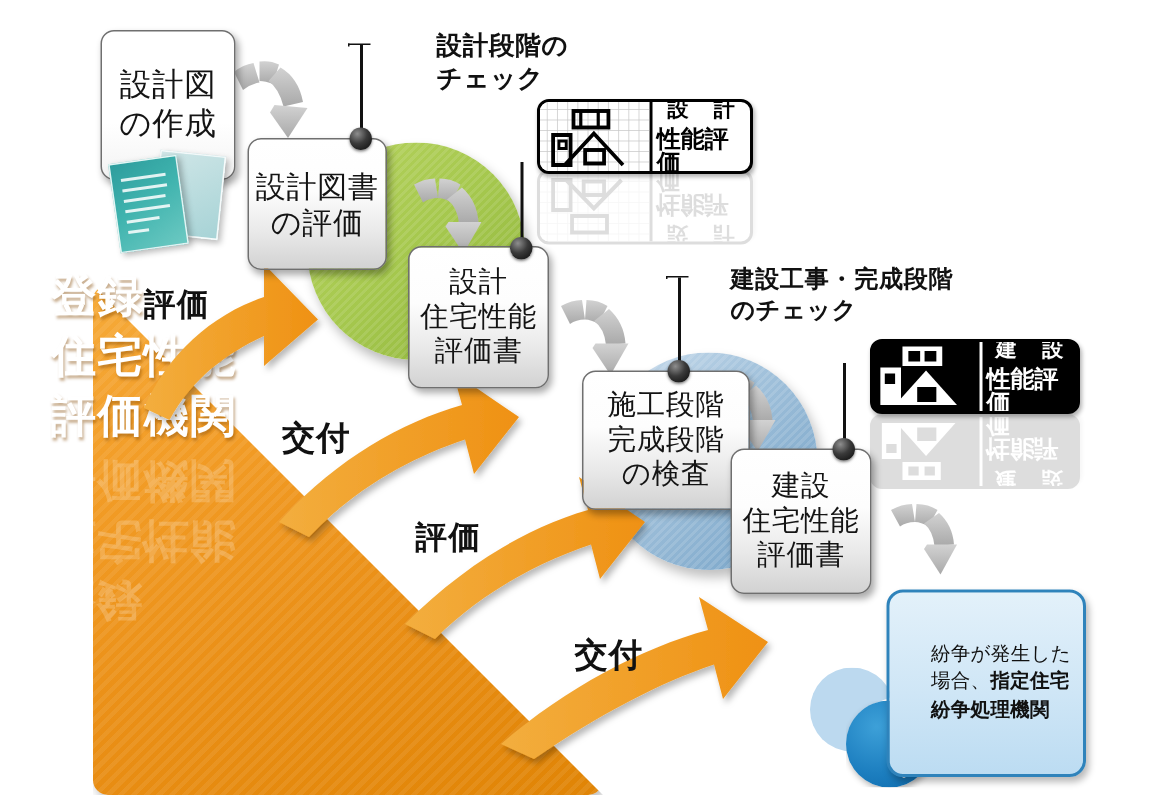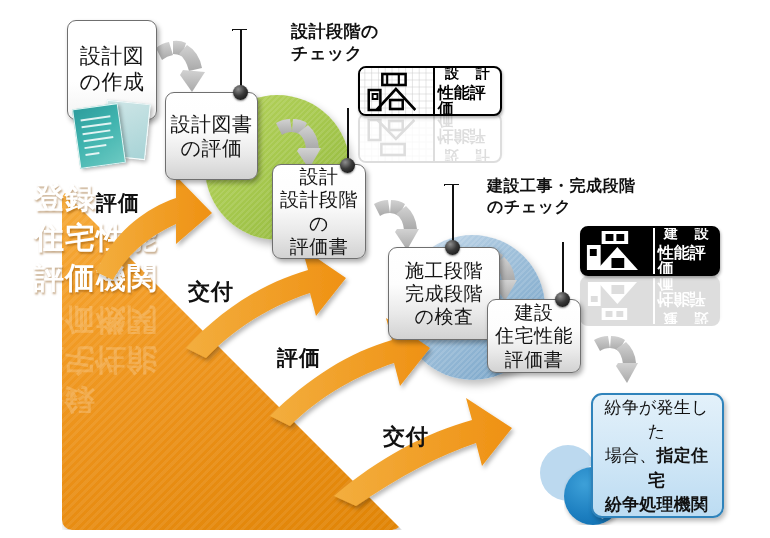--- a/index.html
+++ b/index.html
@@ -174,21 +174,21 @@
   #dispute{
     position:absolute;left:591px;top:393px;width:133px;height:125px;
     box-sizing:border-box;
     border:2px solid #2f83bb;border-radius:11px;
     background:linear-gradient(to bottom,#e3f1fa 0%,#cfe6f6 55%,#bcdcf2 100%);
     box-shadow:2px 3px 5px rgba(0,0,0,.28);
     z-index:33;
     display:flex;align-items:center;justify-content:flex-end;
     padding:6px 8px 6px 6px;
   }
-  #dispute .inner{font-size:17px;line-height:1.42;color:#111;text-align:center;letter-spacing:.2px;}
+  #dispute .inner{font-size:13px;line-height:1.42;color:#111;text-align:left;letter-spacing:.2px;}
   #dispute .b{font-weight:bold;}
 
   .bubble{position:absolute;z-index:31;}
   .bubble .pac{
     position:absolute;border-radius:50%;
   }
   .spark{position:absolute;background:#ffffff;border-radius:2px;z-index:32;}
 </style>
 </head>
 <body>
@@ -347,31 +347,31 @@
     </div>
   </div>
 
   <div class="pbox" style="left:165px;top:92px;width:93px;height:88px;font-size:20px;">
     <span class="tx">設計図書
 の評価</span>
   </div>
 
   <div class="pbox" style="left:272px;top:164px;width:94px;height:95px;font-size:19px;">
     <span class="tx">設計
-設計段階の
+住宅性能
 評価書</span>
   </div>
 
   <div class="pbox" style="left:388px;top:247px;width:112px;height:93px;font-size:19px;">
     <span class="tx">施工段階
 完成段階
 の検査</span>
   </div>
 
-  <div class="pbox" style="left:487px;top:299px;width:94px;height:74px;font-size:19px;">
+  <div class="pbox" style="left:487px;top:299px;width:94px;height:97px;font-size:19px;">
     <span class="tx">建設
 住宅性能
 評価書</span>
   </div>
 
   <div class="stem" style="left:240px;top:30px;height:62px;"></div>
   <div class="lead" style="left:232px;top:29px;width:14px;height:1px;"></div>
   <div class="dot" style="left:233px;top:85px;"></div>
 
   <div class="stem" style="left:347px;top:108px;height:58px;"></div>

